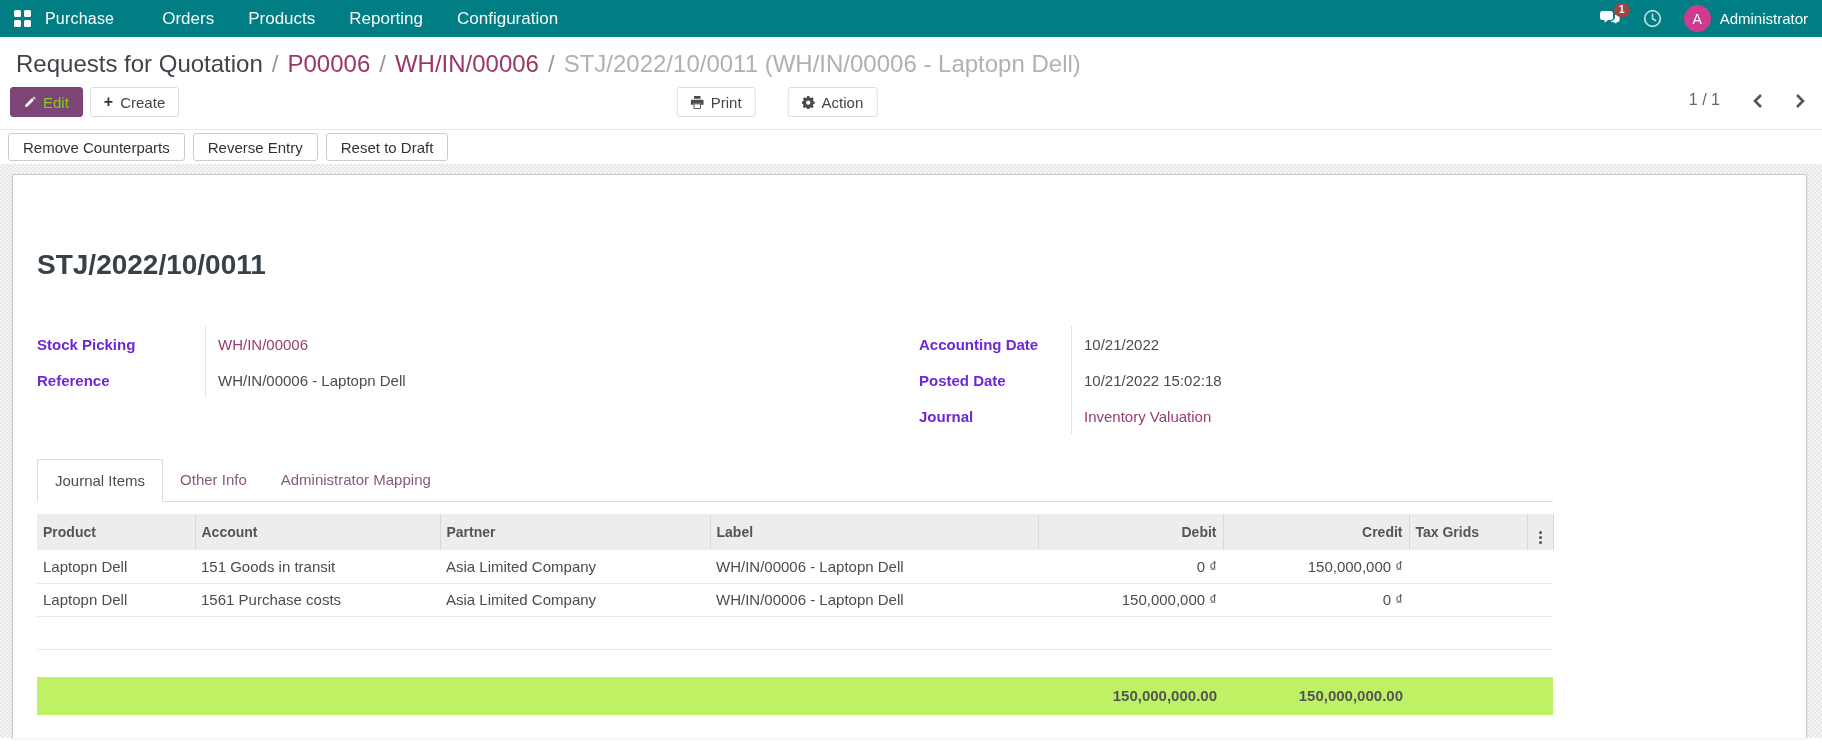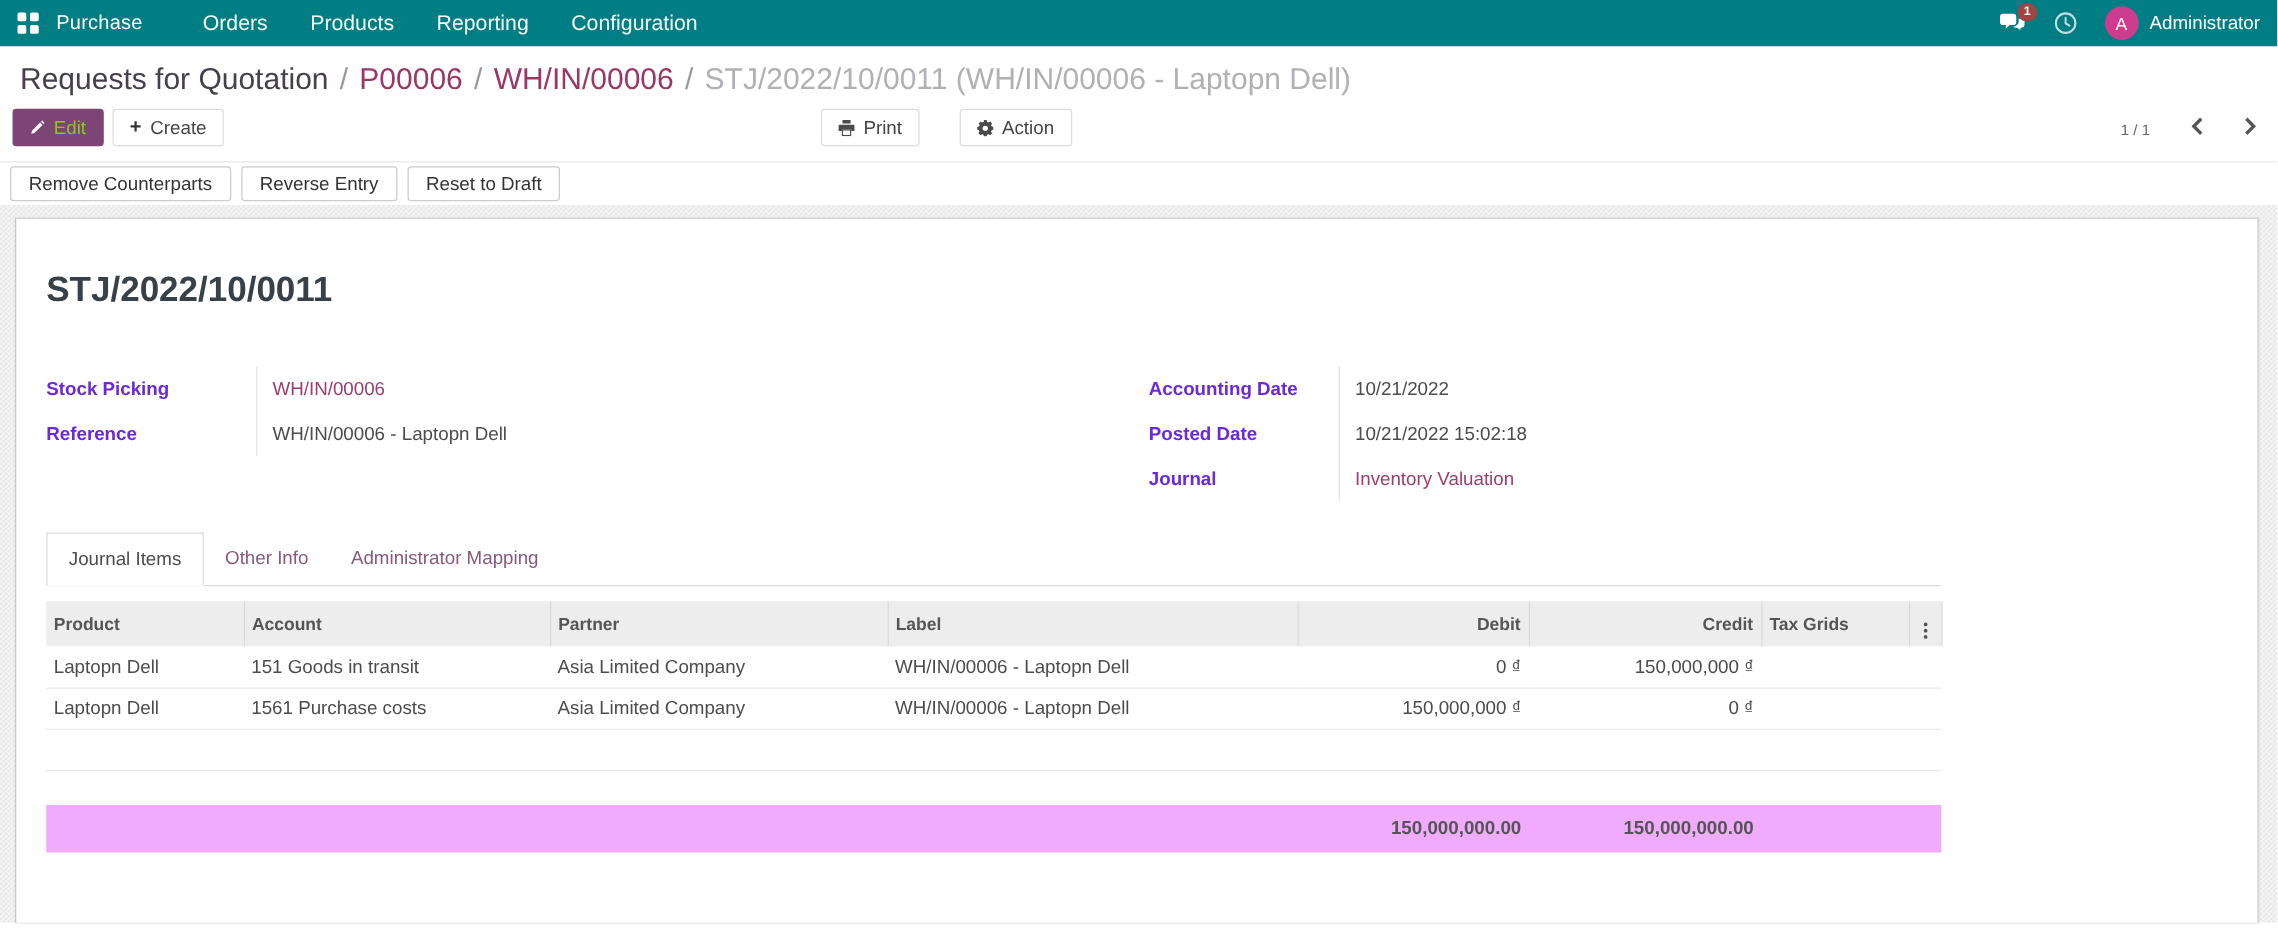--- a/index.html
+++ b/index.html
@@ -29,22 +29,22 @@
   .bc-root { color:#473f4b; cursor:pointer; text-decoration:none; }
   .bc-link { color:#9b3766; cursor:pointer; text-decoration:none; }
   .bc-current { color:#b0b0b6; }
 
   
   .button-row { position:relative; padding:5px 10px 12px; height:47px; display:flex; align-items:flex-start; }
   .btn { display:inline-flex; align-items:center; gap:7px; font-size:15px; height:30px; padding:0 13px;
     border-radius:3px; cursor:pointer; background:#fff; border:1px solid #ddd; color:#444; }
   .btn-primary { background:var(--primary-button,#7c4576); border-color:var(--primary-button,#7c4576); color:#84cc16; }
   .left-buttons { display:flex; gap:7px; }
-  .center-buttons { position:absolute; left:757px; transform:translateX(-50%); display:flex; gap:32px; }
-  .pager { position:absolute; right:12px; top:9px; display:flex; align-items:flex-end; font-size:12px; color:#666; }
+  .center-buttons { position:absolute; left:777px; transform:translateX(-50%); display:flex; gap:32px; }
+  .pager { position:absolute; right:12px; top:9px; display:flex; align-items:flex-start; font-size:16px; color:#666; }
   .pager-value { margin-right:28px; }
   .pager-arrow { cursor:pointer; padding:2px 4px; }
   .pager-arrow + .pager-arrow { margin-left:24px; }
   .plus-glyph { font-weight:700; font-size:16px; line-height:1; color:#333; }
 
   
   .status-row { height:35px; display:flex; align-items:center; border-top:1px solid #e9e9e9;
     padding-left:8px; }
   .status-btn { background:#fff; border:1px solid #ccc; border-radius:3px; height:28px; padding:0 14px;
     font-size:15px; color:#333; margin-right:8px; cursor:pointer; display:inline-flex; align-items:center; }
@@ -55,21 +55,21 @@
   .state.active { color:var(--state-active-text,#7d3c66); font-weight:700; background:#e1e1e1;
     padding:0 24px 0 30px; clip-path:polygon(0 0,100% 0,100% 100%,0 100%,12px 50%); margin-left:2px; }
 
   
   .form-bg { height:574px; padding:10px 15px 0 12px;
     background-color:#f4f4f4;
     background-image:linear-gradient(45deg,#e8e8e8 25%,transparent 25%,transparent 75%,#e8e8e8 75%),
                      linear-gradient(45deg,#e8e8e8 25%,transparent 25%,transparent 75%,#e8e8e8 75%);
     background-size:4px 4px; background-position:0 0,2px 2px; }
   .sheet { background:#fff; border:1px solid #c9c9c9; border-bottom:none; height:100%;
-    padding:40px 24px 0 12px; box-shadow:0 1px 2px rgba(0,0,0,.08); }
+    padding:73px 24px 0 12px; box-shadow:0 1px 2px rgba(0,0,0,.08); }
   .sheet-inner { width:1516px; margin-left:12px; }
   .doc-title { font-size:28px; line-height:34px; font-weight:700; color:#384147; }
 
   
   .fields { display:flex; margin-top:44px; width:1516px; }
   .fcol { width:758px; }
   .fcol-right { padding-left:124px; }
   .frow { display:flex; align-items:center; height:36px; font-size:15px; }
   .flabel { font-weight:700; color:#6d28d9; }
   .fcol-left .flabel { width:168px; }
@@ -88,21 +88,21 @@
   table.jlist th { background:#ededed; font-weight:700; color:#555; font-size:14px; text-align:left;
     height:36px; padding:0 6px; border-right:1px solid #d9d9d9; cursor:pointer; }
   table.jlist th.num, table.jlist td.num { text-align:right; }
   table.jlist td { height:33px; padding:0 6px; border-bottom:1px solid #e9e9e9; color:#4c4c4c;
     overflow:hidden; white-space:nowrap; }
   table.jlist tr.data-row { cursor:pointer; }
   .dots { display:inline-flex; flex-direction:column; gap:2px; align-items:center; width:100%; }
   .dots i { width:3px; height:3px; border-radius:50%; background:#555; }
 
   
-  .totals { position:relative; width:1516px; height:38px; background:#f0abfc; margin-top:27px;
+  .totals { position:relative; width:1516px; height:38px; background:#bef264; margin-top:27px;
     font-size:15px; font-weight:700; color:#555; }
   .t-debit { position:absolute; right:336px; top:10px; }
   .t-credit { position:absolute; right:150px; top:10px; }
 
   svg { display:block; }
 </style>
 </head>
 <body>
 
 <div class="topnav">

